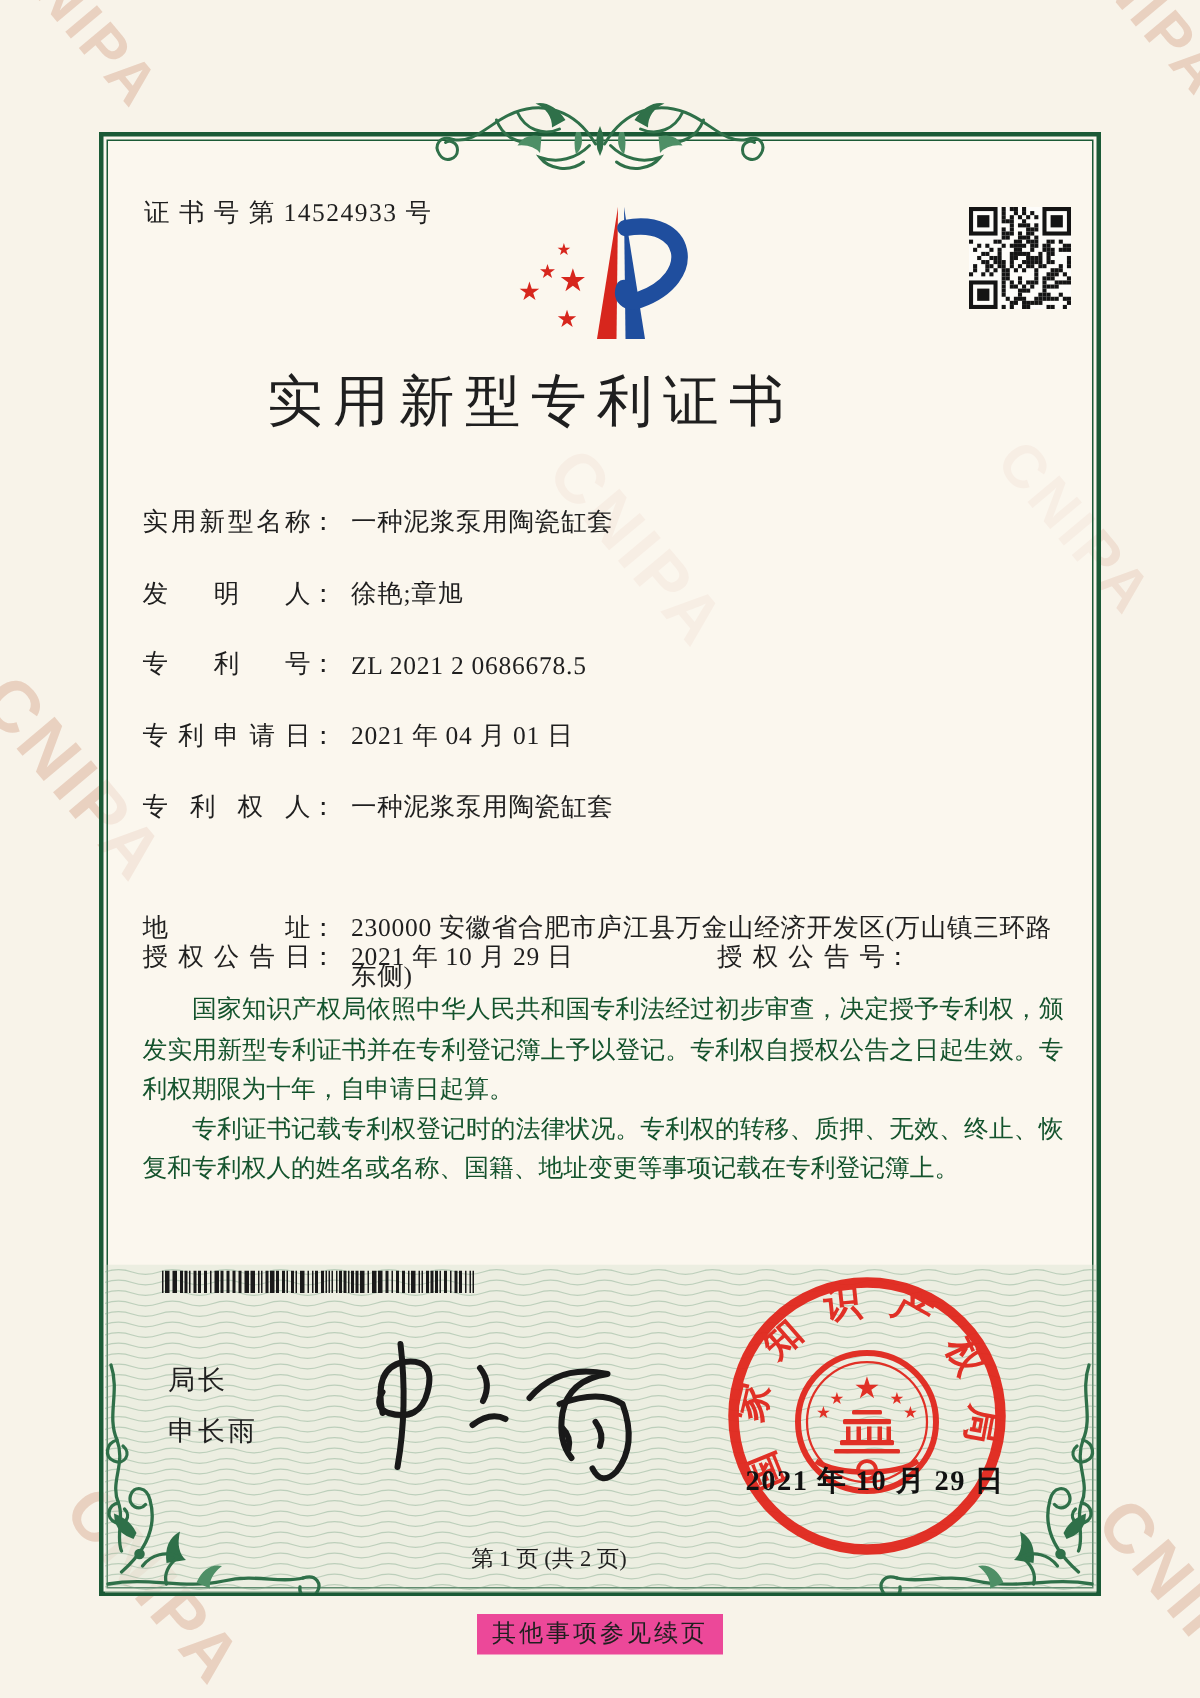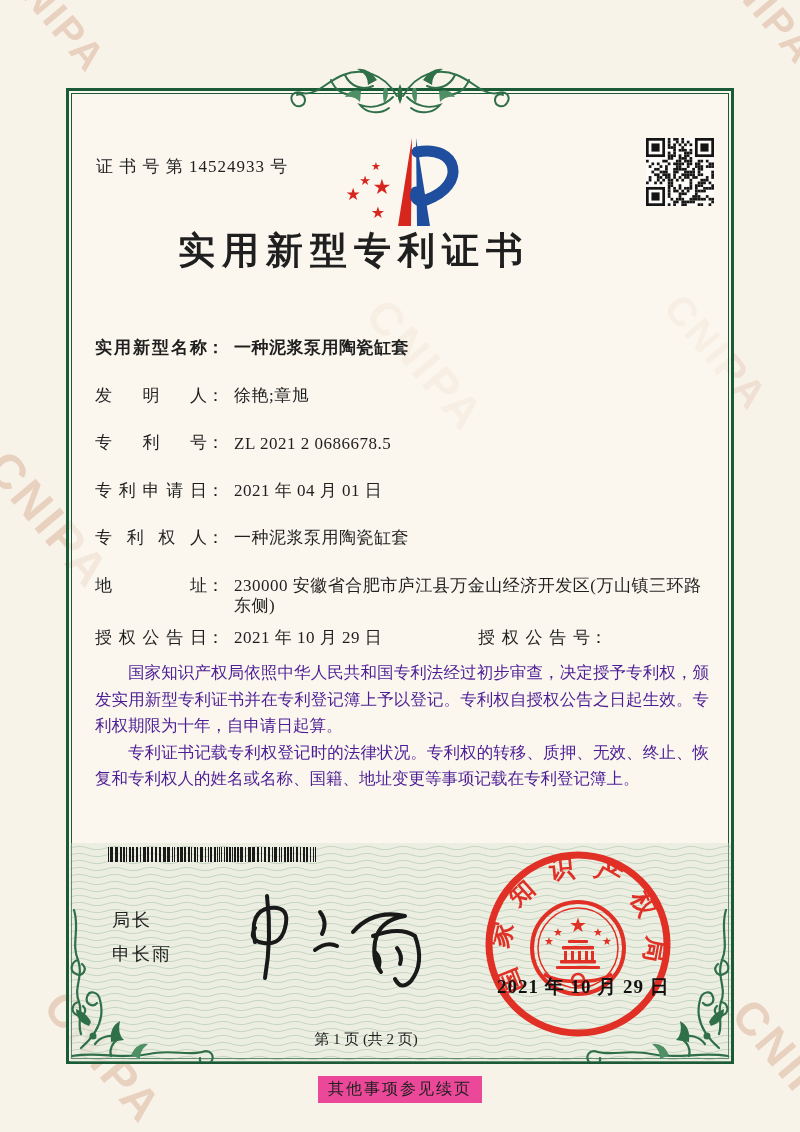--- a/index.html
+++ b/index.html
@@ -23,44 +23,44 @@
 
   
   .wm {
     font-weight:bold; letter-spacing:3px;
     color:rgba(203,140,110,.33); transform:rotate(50deg);
     white-space:nowrap; pointer-events:none; font-family:"Liberation Sans",sans-serif;
   }
   .wm.faint { color:rgba(203,140,110,.18); }
 
   
-  #cert-no { left:96px; top:130px; font-size:17px; letter-spacing:1px;margin-top:25px; }
+  #cert-no { left:96px; top:130px; font-size:17px; letter-spacing:1px; }
   #title {
-    left:0; top:226px; width:708px; text-align:center;
-    font-size:37px; font-weight:bold; letter-spacing:7px;
+    left:0; top:243px; width:708px; text-align:center;
+    font-size:37px; font-weight:normal; letter-spacing:7px;
   }
 
   
   #fields { left:95px; top:336px; width:615px; }
   .frow { position:absolute; left:0; display:flex; align-items:baseline; width:615px; }
   .flabel {
     display:inline-block; width:112px; font-size:17px;
     text-align:justify; text-align-last:justify; flex:0 0 112px;
   }
   .fcolon { font-size:17px; }
   .fvalue { font-size:17px; margin-left:10px; letter-spacing:.5px; }
-  .fvalue.wrap { max-width:478px; line-height:20px; }
+  .fvalue.wrap { max-width:478px; line-height:32px;margin-top:29px; }
   .frow.double { width:615px; }
   .field2 { position:absolute; left:360px; top:0; display:flex; align-items:baseline;margin-left:23px; }
 
   
   #paras { left:95px; top:660px; width:614px; }
   #paras p {
     font-size:16.5px; line-height:26.5px; text-indent:2em;
-    text-align:justify; color:#4c1d95;
+    text-align:justify; color:#14532d;
   }
 
   
   #sig-title { left:112px; top:908px; font-size:18px; letter-spacing:2px;text-align:right; }
   #sig-name  { left:112px; top:942px; font-size:18px; letter-spacing:2px; }
   #seal-date {
     left:497px; top:974px; font-size:19px; font-weight:bold;
     letter-spacing:1px; z-index:6; color:#111;
   }
   #page-footer { left:0; top:1030px; width:732px; text-align:center; font-size:15px; }
@@ -394,21 +394,21 @@
       <rect x="51.68000000000001" y="2.72" width="13.600000000000001" height="13.600000000000001" fill="#fdfcf9"></rect>
       <rect x="54.400000000000006" y="5.44" width="8.16" height="8.16" fill="#141414"></rect>
       <rect x="0" y="48.96" width="19.040000000000003" height="19.040000000000003" fill="#141414"></rect>
       <rect x="2.72" y="51.68000000000001" width="13.600000000000001" height="13.600000000000001" fill="#fdfcf9"></rect>
       <rect x="5.44" y="54.400000000000006" width="8.16" height="8.16" fill="#141414"></rect>
     </svg>
 
   <div id="title" class="abs">实用新型专利证书</div>
 
   <div id="fields" class="abs">
-    <div class="frow" style="top:0;font-weight:bold;">
+    <div class="frow" style="top:0;">
       <span class="flabel">实用新型名称</span>
         <span class="fcolon">：</span>
       <span class="fvalue">一种泥浆泵用陶瓷缸套</span>
     </div>
     <div class="frow" style="top:48px;">
       <span class="flabel">发明人</span>
         <span class="fcolon">：</span>
       <span class="fvalue">徐艳;章旭</span>
     </div>
     <div class="frow" style="top:95px;align-items:flex-end;">

